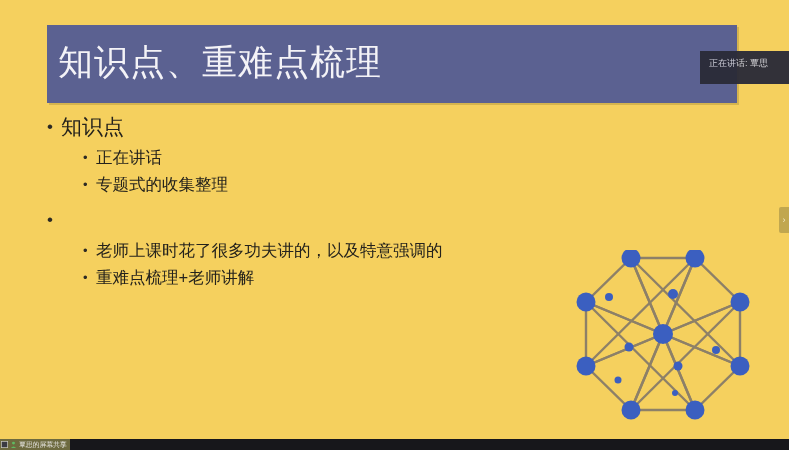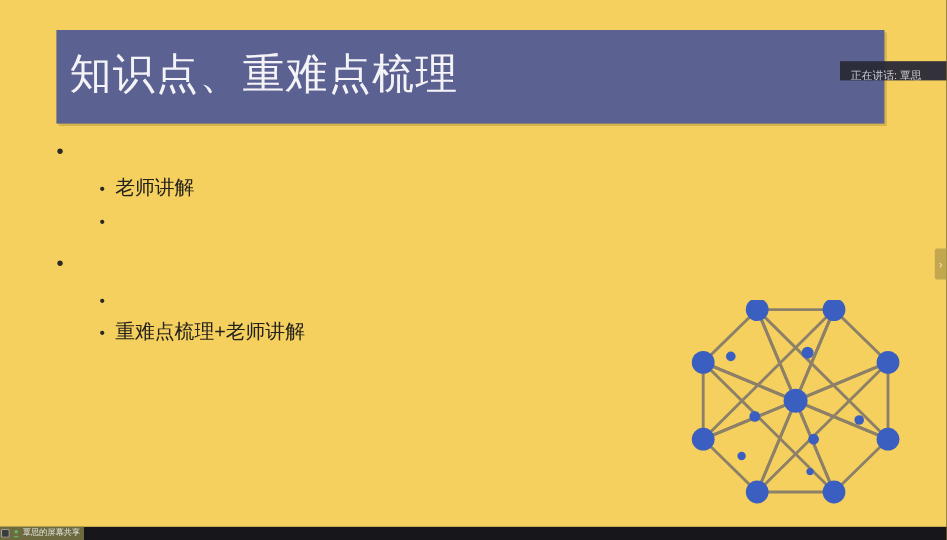--- a/index.html
+++ b/index.html
@@ -46,21 +46,21 @@
     white-space: nowrap;
     font-weight: 400;
   }
 
   
   #speaking-badge {
     position: absolute;
     left: 700px;
     top: 51px;
     width: 89px;
-    height: 16px;
+    height: 33px;
     background: #2b2b38;
     color: #cfd0d8;
     font-size: 9px;
     line-height: 25px;
     padding-left: 9px;
     box-sizing: border-box;
     white-space: nowrap;
     overflow: hidden;
     opacity: 0.96;
   }
@@ -177,37 +177,40 @@
 
   <div id="slide-surface">
 
     <div id="title-banner"></div>
     <div id="title-text">知识点、重难点梳理</div>
 
     <div id="content">
 
       <div class="lvl1">
         <span class="dot">•</span>
+        <span class="txt">知识点</span>
       </div>
       <div class="lvl2-group">
         <div class="lvl2">
           <span class="dot">•</span>
-          <span class="txt">老师讲解</span>
-        </div>
-        <div class="lvl2">
-          <span class="dot">•</span>
+          <span class="txt">正在讲话</span>
+        </div>
+        <div class="lvl2">
+          <span class="dot">•</span>
+          <span class="txt">专题式的收集整理</span>
         </div>
       </div>
 
       <div class="lvl1">
         <span class="dot">•</span>
       </div>
       <div class="lvl2-group">
         <div class="lvl2">
           <span class="dot">•</span>
+          <span class="txt">老师上课时花了很多功夫讲的，以及特意强调的</span>
         </div>
         <div class="lvl2">
           <span class="dot">•</span>
           <span class="txt">重难点梳理+老师讲解</span>
         </div>
       </div>
 
     </div>
 
     <svg id="network-graphic" viewBox="0 0 200 180">

